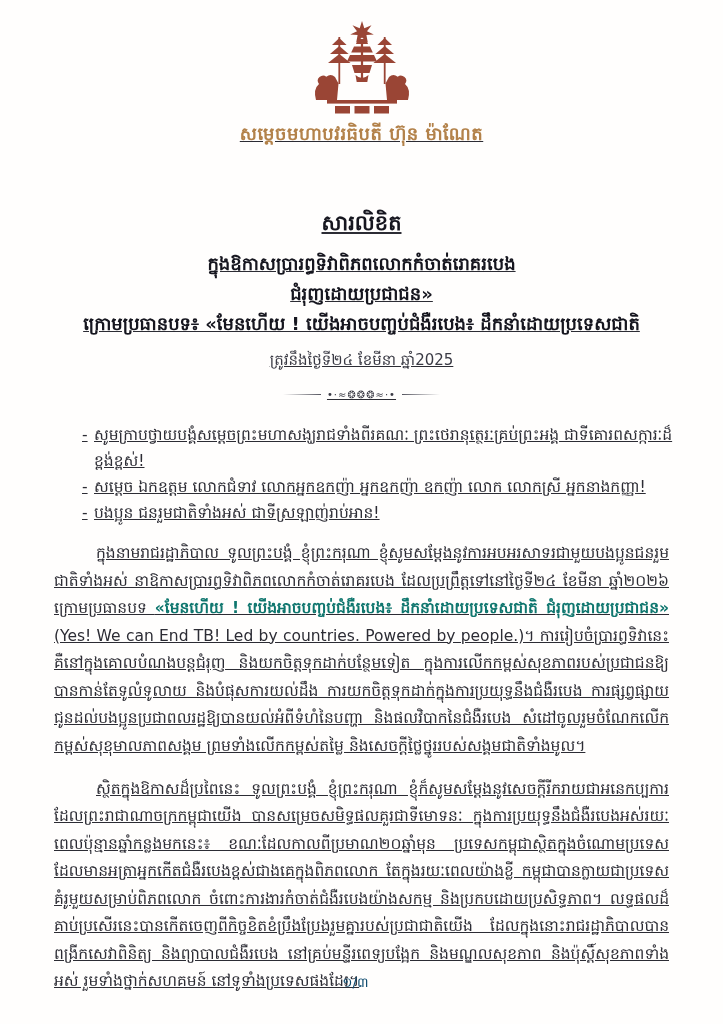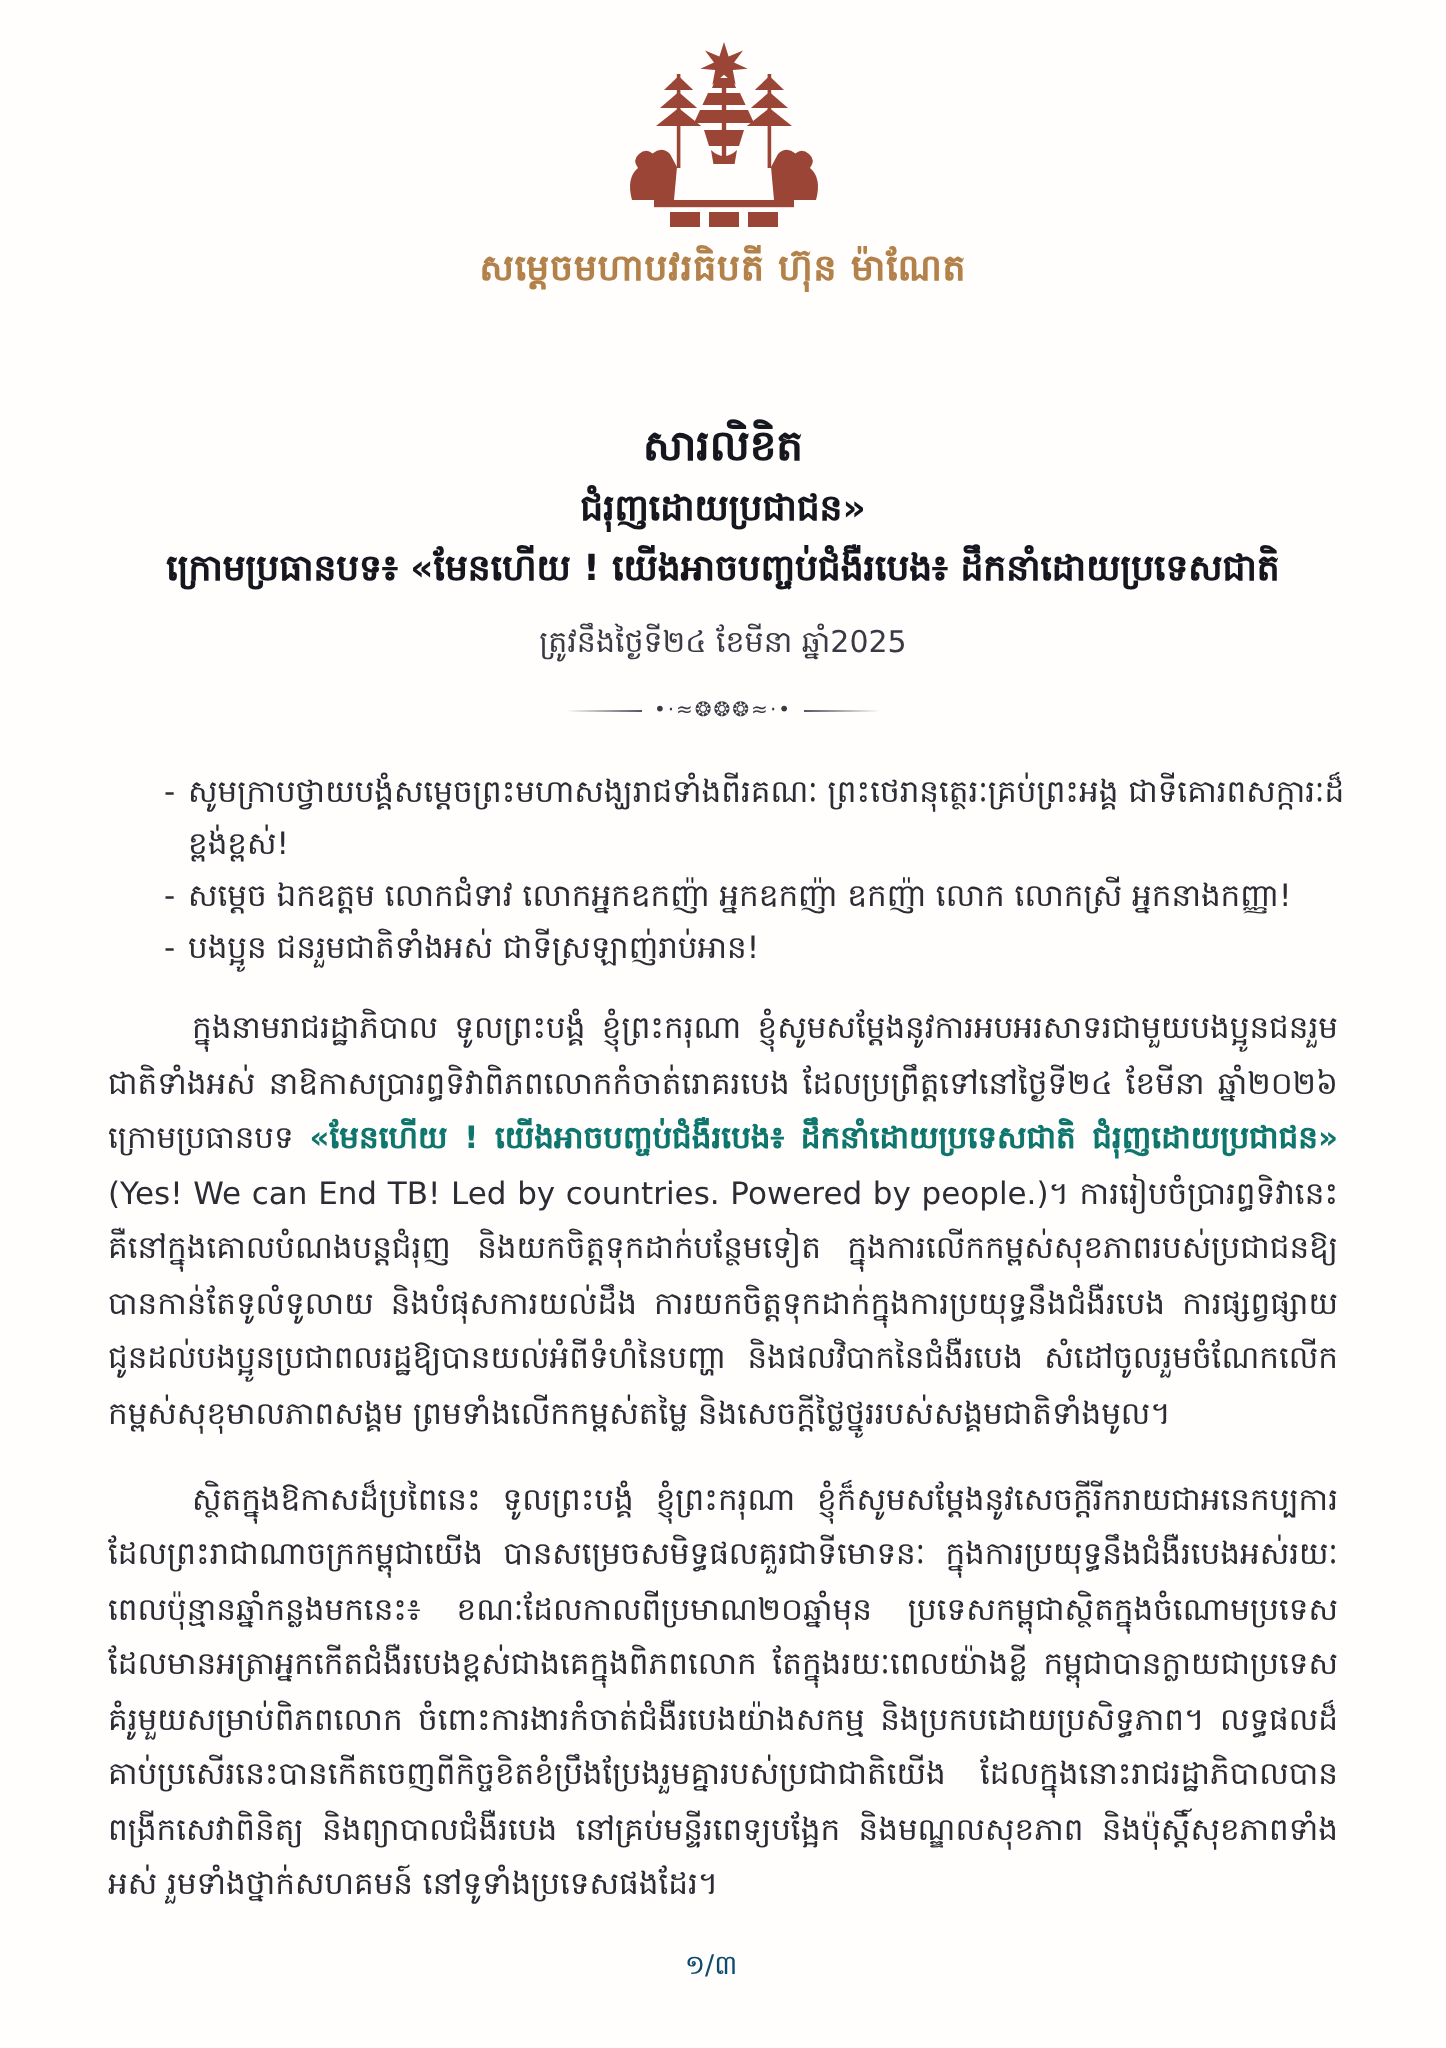--- a/index.html
+++ b/index.html
@@ -5,20 +5,21 @@
   html,body{margin:0;padding:0;background:#ffffff;}
   .page{
     position:relative;
     width:723px;height:1024px;
     margin:0 auto;
     background:#fffefd;
     font-family:"DejaVu Sans","Liberation Sans",sans-serif;
     color:#2c2c34;
     overflow:hidden;
     box-sizing:border-box;
+    text-decoration:underline;
   }
   .header{padding-top:20px;text-align:center;}
   .crest{display:block;margin:0 auto;}
   .name-line{
     margin-top:2px;
     font-size:18px;font-weight:bold;
     color:#b3824a;
     letter-spacing:.5px;
   }
   .pm-line{
@@ -103,20 +104,21 @@
         <rect x="34" y="86" width="15" height="7.5"></rect>
         <rect x="53.5" y="86" width="15" height="7.5"></rect>
         <rect x="73" y="86" width="15" height="7.5"></rect>
       </g>
     </svg>
     <div class="name-line">សម្តេចមហាបវរធិបតី ហ៊ុន ម៉ាណែត</div>
   </div>
 
   <div class="heading">
     <div class="doc-type">សារលិខិត</div>
+    <div class="occasion">ក្នុងឱកាសប្រារព្ធទិវាពិភពលោកកំចាត់រោគរបេង</div>
     <div class="theme">ជំរុញដោយប្រជាជន»</div>
     <div class="theme">ក្រោមប្រធានបទ៖ «មែនហើយ ! យើងអាចបញ្ចប់ជំងឺរបេង៖ ដឹកនាំដោយប្រទេសជាតិ</div>
   </div>
 
   <div class="dates">
     <div class="date-line">ត្រូវនឹងថ្ងៃទី២៤ ខែមីនា ឆ្នាំ2025</div>
   </div>
 
   <div class="divider">
     <span class="rule"></span>

